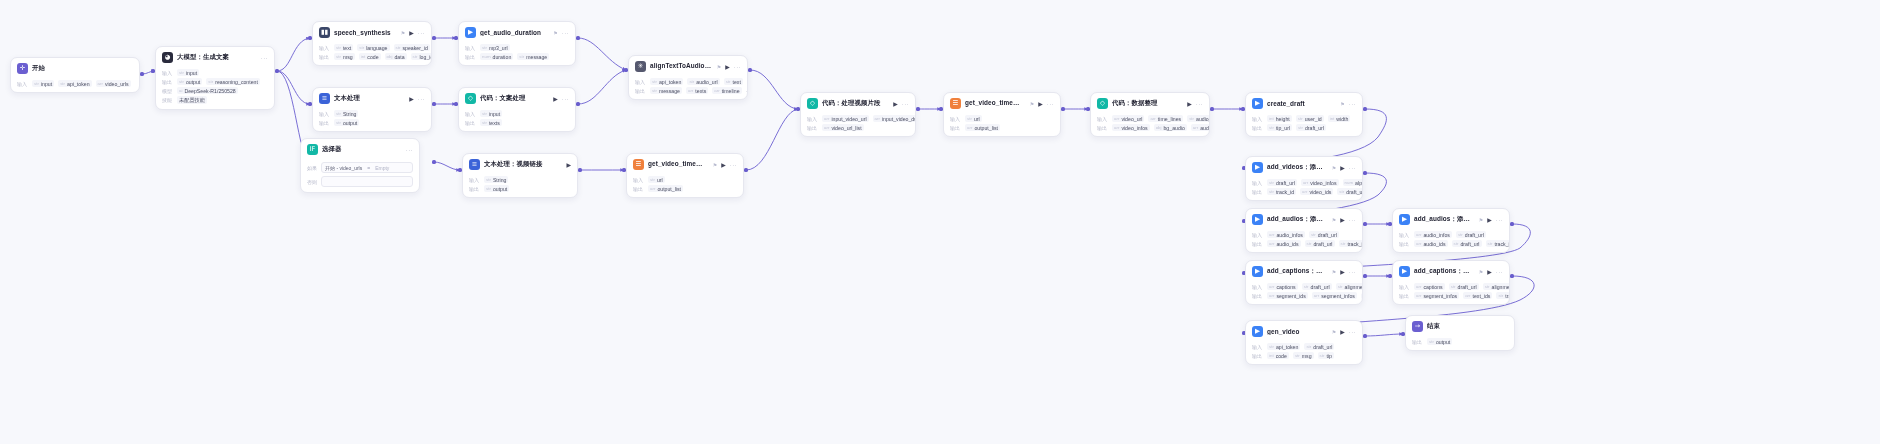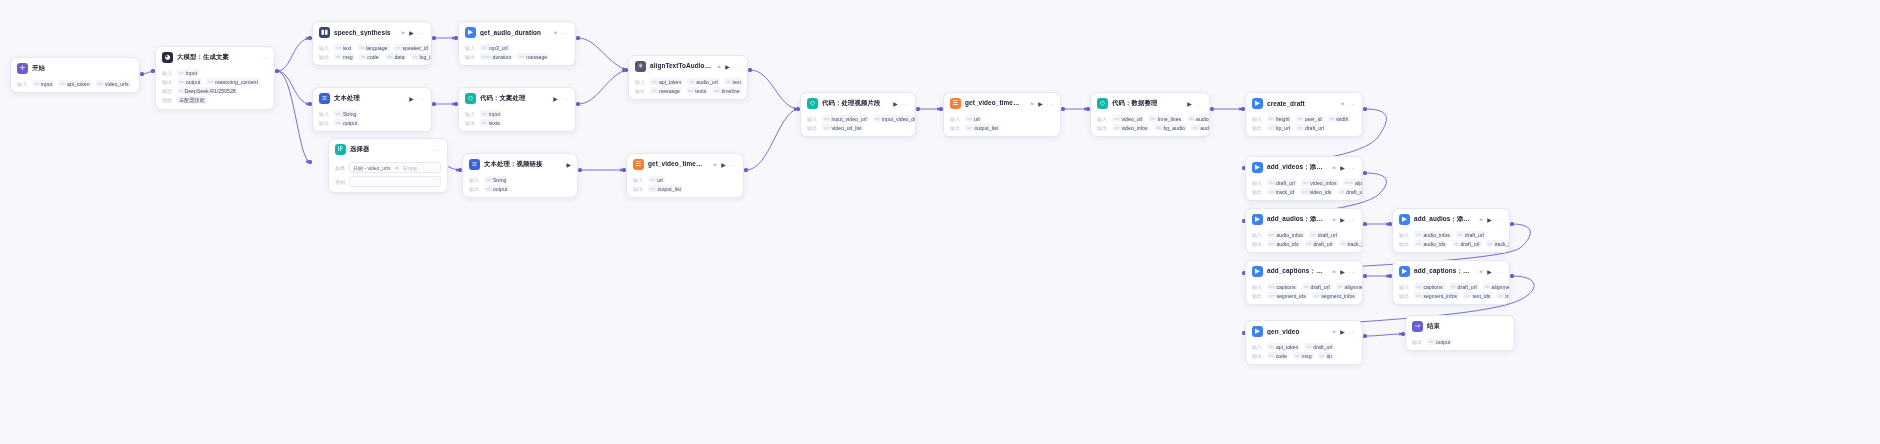--- a/index.html
+++ b/index.html
@@ -332,21 +332,21 @@
           </div>
           <div class="prow">
             <span class="plab">输出</span>
             <span class="ppill">
               <span class="ptype">str</span>
               <span>texts</span>
             </span>
           </div>
         </div>
       </div>
-      <div class="node selector" style="left: 328px; top: 138px; width: 120px;">
+      <div class="node selector" style="left: 300px; top: 138px; width: 120px;">
         <div class="nhead">
           <div class="nicon" style="background: rgb(18, 184, 166);">IF</div>
           <div class="ntitle">选择器</div>
           <span class="ndots">···</span>
         </div>
         <div class="nbody">
           <div class="srow">
             <span class="plab">如果</span>
             <div class="sfield">
               <span>开始 - video_urls</span>

